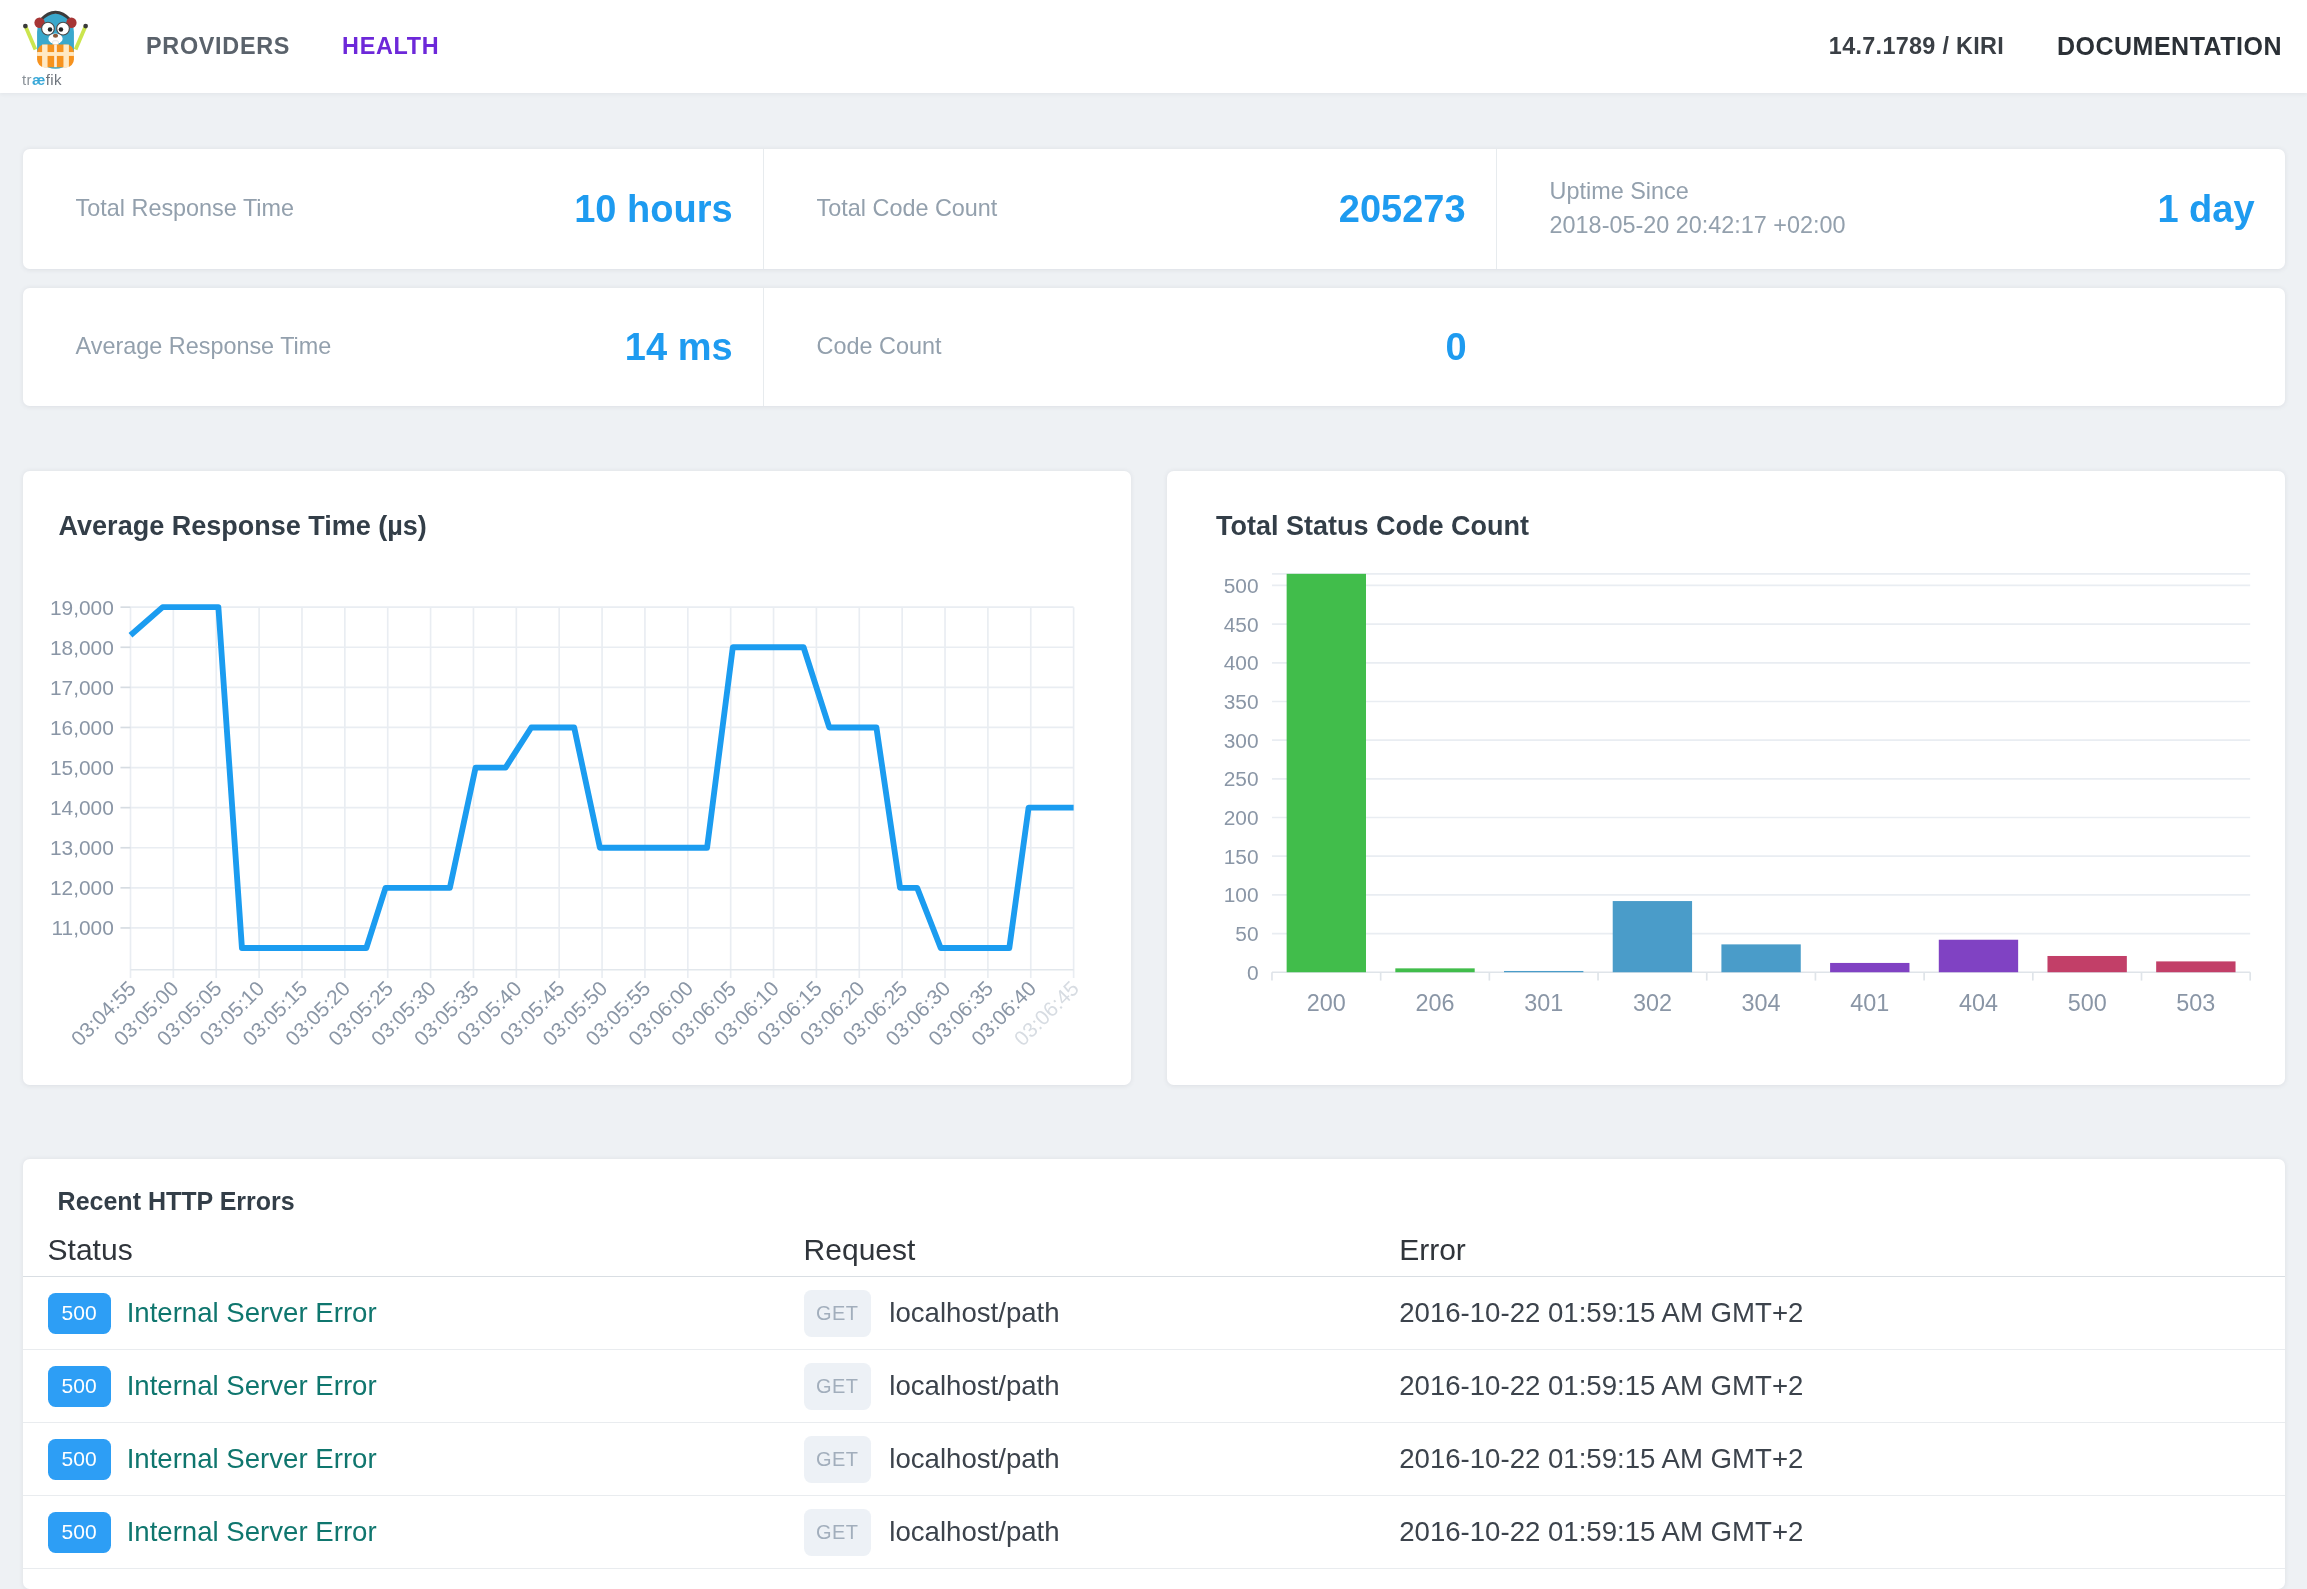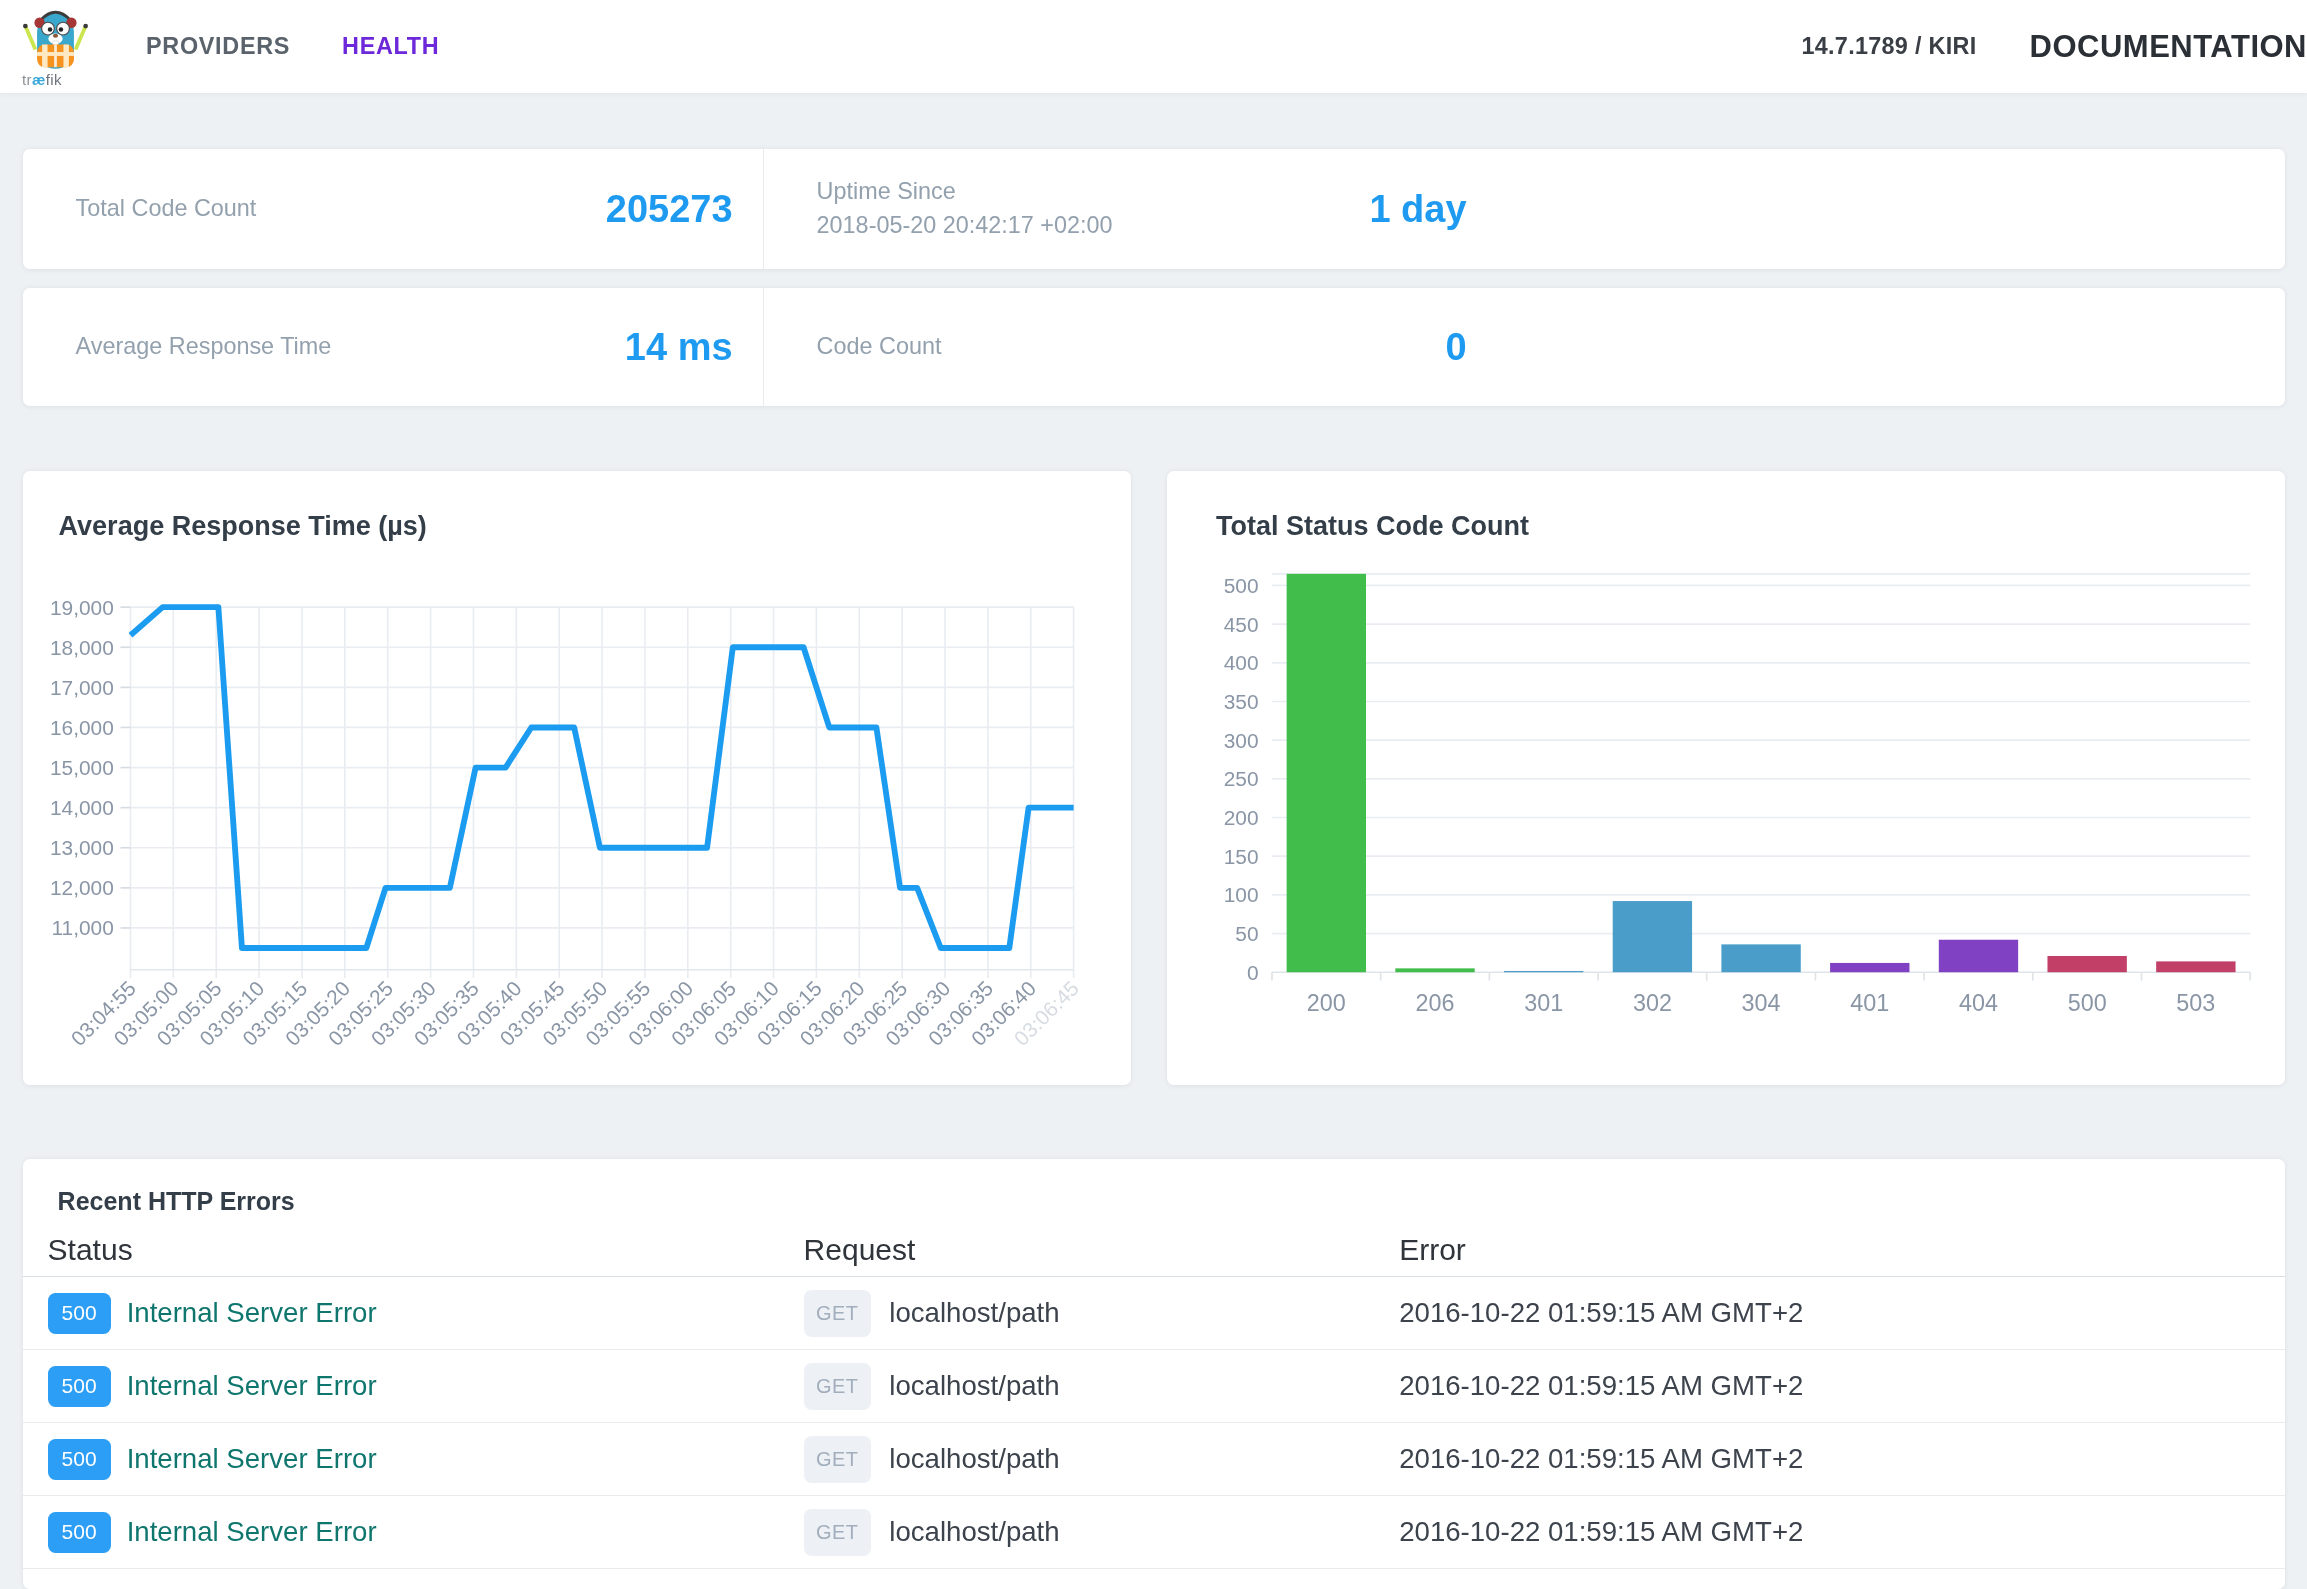--- a/index.html
+++ b/index.html
@@ -25,21 +25,21 @@
   .brand .p-tr  { color: #8b9299; }
   .brand .p-ae  { color: #38a8d8; font-weight: 700; }
   .brand .p-fik { color: #6d747c; }
   .nav-item {
     font-size: 23.4px; font-weight: 700; letter-spacing: 0.7px;
     color: #5a626b; margin-left: 52px; cursor: pointer;
   }
   .nav-item.active { color: #6d28d9; }
   .nav-spacer { flex: 1; }
   .nav-version { font-size: 23.4px; font-weight: 700; color: #3a3f45; letter-spacing: 0.3px; }
-  .nav-docs { font-size: 31px; font-weight: 700; color: #2b3036; letter-spacing: 0.5px; margin-left: 53px; cursor: pointer; }
+  .nav-docs { font-size: 25px; font-weight: 700; color: #2b3036; letter-spacing: 0.5px; margin-left: 53px; margin-right: 25px; cursor: pointer; }
 
   
   .card {
     position: absolute; background: #fff; border-radius: 6.7px;
     box-shadow: 0 0.8px 5px rgba(50,60,80,.09);
   }
   .stat-row { left: 22.6px; width: 2262px; display: grid; grid-template-columns: 741px 733px 1fr; }
   #stat-row-1 { top: 149px; height: 120px; }
   #stat-row-2 { top: 288px; height: 118px; }
   .stat-cell {
@@ -118,20 +118,24 @@
     <div class="brand"><span class="p-tr">tr</span><span class="p-ae">æ</span><span class="p-fik">fik</span></div>
   </div>
   <div class="nav-item">PROVIDERS</div>
   <div class="nav-item active">HEALTH</div>
   <div class="nav-spacer"></div>
   <div class="nav-version">14.7.1789 / KIRI</div>
   <div class="nav-docs">DOCUMENTATION</div>
 </div>
 
 <div class="card stat-row" id="stat-row-1">
+  <div class="stat-cell">
+    <div class="stat-label">Total Response Time</div>
+    <div class="stat-value">10 hours</div>
+  </div>
   <div class="stat-cell">
     <div class="stat-label">Total Code Count</div>
     <div class="stat-value">205273</div>
   </div>
   <div class="stat-cell">
     <div class="stat-label">
       <div>Uptime Since</div>
       <div>2018-05-20 20:42:17 +02:00</div>
     </div>
     <div class="stat-value">1 day</div>

